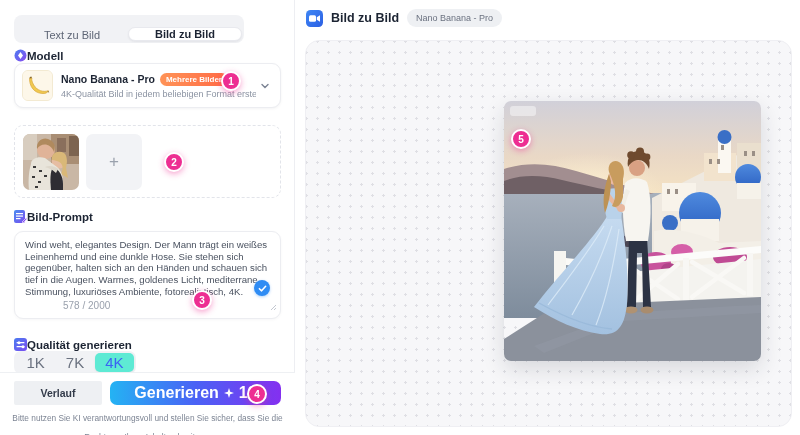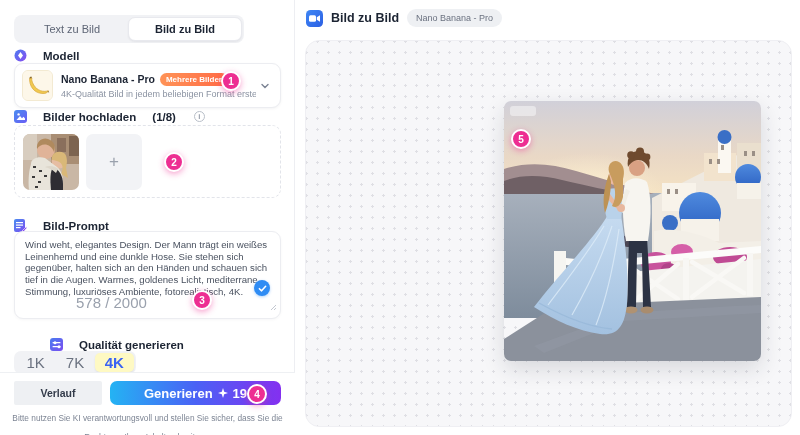--- a/index.html
+++ b/index.html
@@ -3,58 +3,58 @@
 <meta charset="utf-8">
 <style>
   * { margin:0; padding:0; box-sizing:border-box; }
   html,body { width:800px; height:435px; }
   body { font-family:"Liberation Sans", sans-serif; background:#fff; }
   .app { position:relative; width:800px; height:435px; background:#fff; overflow:hidden; }
 
   
   .sidebar { position:absolute; left:0; top:0; width:295px; height:435px; background:#fff; border-right:1px solid #edeef2; }
 
-  .tabs { position:absolute; left:14px; top:15px; width:230px; height:28px; background:#f1f2f5; border-radius:8px; display:flex; padding:2px; }
+  .tabs { position:absolute; left:14px; top:15px; width:230px; height:28px; background:#f1f2f5; border-radius:8px; display:flex; padding:2px;align-items:flex-end; }
   .tab { flex:1; display:flex; align-items:center; justify-content:center; font-size:11px; color:#5d6575; border-radius:7px; cursor:pointer; }
   .tab.active { background:#fff; color:#1c2433; font-weight:bold; border:1px solid #e8e9ee; box-shadow:0 1px 2px rgba(20,25,40,.06); }
 
-  .section-head { position:absolute; left:14px; display:flex; align-items:center; gap:16px; font-size:11.5px; font-weight:bold; color:#1c2433; }
+  .section-head { position:absolute; left:14px; display:flex; align-items:center; gap:0; font-size:11.5px; font-weight:bold; color:#1c2433; }
   .section-head .count { font-weight:bold; color:#1c2433; }
   .ic { display:inline-flex; width:13px; height:13px; }
 
   .model-card { position:absolute; left:14px; top:63px; width:267px; height:45px; background:#fff; border:1px solid #ecedf1; border-radius:9px; box-shadow:0 1px 3px rgba(20,25,40,.05); display:flex; align-items:center; padding:0 10px 0 7px; cursor:pointer; }
   .model-thumb { width:31px; height:31px; border-radius:6px; background:#fdf7e9; border:1px solid #f3ead2; overflow:hidden; flex:none; }
   .model-info { margin-left:8px; flex:1; min-width:0; }
   .model-title-row { display:flex; align-items:center; gap:5px; }
   .model-name { font-size:10.5px; font-weight:bold; color:#1c2433; white-space:nowrap; }
   .model-badge { font-size:8px; font-weight:bold; color:#fff; background:linear-gradient(90deg,#ff9357,#ff6a45); border-radius:8px; padding:2px 6px; white-space:nowrap; }
   .model-desc { font-size:9px; color:#8b93a2; margin-top:3px; white-space:nowrap; overflow:hidden; }
   .chevron { color:#7b8393; flex:none; margin-left:4px; display:flex; }
 
   .upload-head { top:110px; }
   .info-dot { width:11px; height:11px; border:1px solid #b9bfc9; border-radius:50%; color:#9aa1ad; font-size:8px; display:inline-flex; align-items:center; justify-content:center; font-weight:bold; margin-left:2px; }
   .upload-box { position:absolute; left:14px; top:125px; width:267px; height:73px; border:1px dashed #e2e4ea; border-radius:9px; background:#fff; }
   .upload-thumb { position:absolute; left:8px; top:8px; width:56px; height:56px; border-radius:7px; overflow:hidden; cursor:pointer; }
   .add-tile { position:absolute; left:71px; top:8px; width:56px; height:56px; border-radius:7px; background:#f2f3f6; display:flex; align-items:center; justify-content:center; color:#9aa1ad; font-size:17px; cursor:pointer; }
 
-  .prompt-head { top:219px;align-items:flex-end; }
+  .prompt-head { top:210px;align-items:flex-end; }
   .prompt-box { position:absolute; left:14px; top:231px; width:267px; height:88px; background:#fff; border:1px solid #ecedf1; border-radius:9px; box-shadow:0 1px 3px rgba(20,25,40,.04); }
   .prompt-text { display:block; width:247px; height:58px; margin:7px 10px 0 10px; border:none; outline:none; resize:none; font-family:"Liberation Sans",sans-serif; font-size:9.6px; line-height:11.7px; color:#4a5260; background:transparent; overflow:hidden; }
-  .prompt-counter { position:absolute; left:25px; bottom:7px; font-size:15px; color:#9aa1ad;padding-left:36px; }
+  .prompt-counter { position:absolute; left:12px; bottom:7px; font-size:10px; color:#9aa1ad;padding-left:36px; }
   .prompt-check { position:absolute; right:10px; bottom:22px; width:16px; height:16px; border-radius:50%; background:#2f8cf4; display:flex; align-items:center; justify-content:center; cursor:pointer; box-shadow:0 1px 3px rgba(47,140,244,.4); }
   .resize-handle { position:absolute; right:3px; bottom:3px; }
 
-  .quality-head { top:338px;margin-left:36px; }
+  .quality-head { top:338px; }
   .segmented { position:absolute; left:14px; top:351px; width:122px; height:23px; background:#f1f2f5; border-radius:7px; display:flex; padding:2px; }
   .seg { flex:1; display:flex; align-items:center; justify-content:center; font-size:15px; color:#6b7280; border-radius:5px; cursor:pointer; }
-  .seg.active { background:#fef9c3; color:#3b63f3; font-weight:bold; box-shadow:0 1px 2px rgba(20,25,40,.08); }
+  .seg.active { background:#5eead4; color:#3b63f3; font-weight:normal; box-shadow:0 1px 2px rgba(20,25,40,.08); }
 
   .footer-zone { position:absolute; left:0; top:372px; width:295px; height:63px; border-top:1px solid #eef0f3; background:#fff; }
   .btn-history { position:absolute; left:14px; top:8px; width:88px; height:24px; background:#eef0f3; border:none; border-radius:2px; font-family:"Liberation Sans",sans-serif; font-size:10.5px; color:#333b4a; font-weight:bold; cursor:pointer; }
-  .btn-generate { position:absolute; left:110px; top:8px; width:171px; height:24px; border:none; border-radius:7px; background:linear-gradient(90deg,#24b3f3,#4a62f5,#8430f0); color:#fff; font-family:"Liberation Sans",sans-serif; font-size:13px; font-weight:bold; cursor:pointer; display:flex; align-items:center; justify-content:center; gap:5px; }
+  .btn-generate { position:absolute; left:110px; top:8px; width:171px; height:24px; border:none; border-radius:7px; background:linear-gradient(90deg,#24b3f3,#4a62f5,#8430f0); color:#fff; font-family:"Liberation Sans",sans-serif; font-size:16px; font-weight:bold; cursor:pointer; display:flex; align-items:center; justify-content:center; gap:5px; }
   .disclaimer { position:absolute; left:10px; top:36px; width:275px; text-align:center; font-size:8.3px; line-height:19px; color:#7d8594; }
 
   
   .main { position:absolute; left:296px; top:0; width:504px; height:435px; background:#fff; }
   .main-header { position:absolute; left:10px; top:9px; display:flex; align-items:center; gap:8px; }
   .main-title { font-size:12.5px; font-weight:bold; color:#1c2433; }
   .model-tag { background:#eef0f3; color:#6b7280; font-size:9px; padding:4px 9px; border-radius:10px; }
   .canvas { position:absolute; left:9px; top:40px; width:487px; height:387px; background:#f7f7f9; border:1px solid #efeff3; border-radius:14px;
             background-image:radial-gradient(#dfdfe4 1px, transparent 1.3px); background-size:11px 11px; background-position:6px 6px; }
   .gen-image { position:absolute; left:198px; top:60px; width:257px; height:260px; border-radius:7px; overflow:hidden; box-shadow:0 8px 22px rgba(30,35,50,.14); cursor:pointer; }
@@ -107,38 +107,20 @@
         </span>
         <span class="model-desc" style="display:block;">4K-Qualität Bild in jedem beliebigen Format erstellen</span>
       </span>
       <span class="chevron">
         <svg width="10" height="10" viewBox="0 0 10 10">
             <path d="M2 3.5 L5 6.5 L8 3.5" fill="none" stroke="#7b8393" stroke-width="1.4" stroke-linecap="round"></path>
           </svg>
       </span>
     </div>
 
-    <div class="section-head upload-head">
-      <span class="ic">
-        <svg viewBox="0 0 13 13">
-            <defs>
-              <linearGradient id="g2" x1="0" y1="0" x2="1" y2="1">
-                <stop offset="0" stop-color="#4a8df0"></stop>
-                <stop offset="1" stop-color="#6a5df5"></stop>
-              </linearGradient>
-            </defs>
-            <rect width="13" height="13" rx="3" fill="url(#g2)"></rect>
-            <circle cx="4.6" cy="4.4" r="1.2" fill="#fff"></circle>
-            <path d="M2.5 10 L6 6 L8 8.2 L9.5 6.8 L11 8.6 L11 10Z" fill="#fff"></path>
-          </svg>
-      </span>
-      <span>Bilder hochladen</span>
-      <span class="count">(1/8)</span>
-      <span class="info-dot">i</span>
-    </div>
 
     <div class="upload-box">
       <span class="upload-thumb">
         <svg viewBox="0 0 56 56" width="56" height="56">
           <rect width="56" height="56" fill="#c9b7a5"></rect>
           <rect x="28" y="0" width="28" height="30" fill="#a98e74"></rect>
           <rect x="34" y="4" width="9" height="14" fill="#8a6f5c"></rect>
           <rect x="46" y="2" width="10" height="20" fill="#7d6450"></rect>
           <rect x="0" y="0" width="14" height="26" fill="#d8cdbf"></rect>
           <circle cx="23" cy="16" r="9" fill="#e0b398"></circle>

